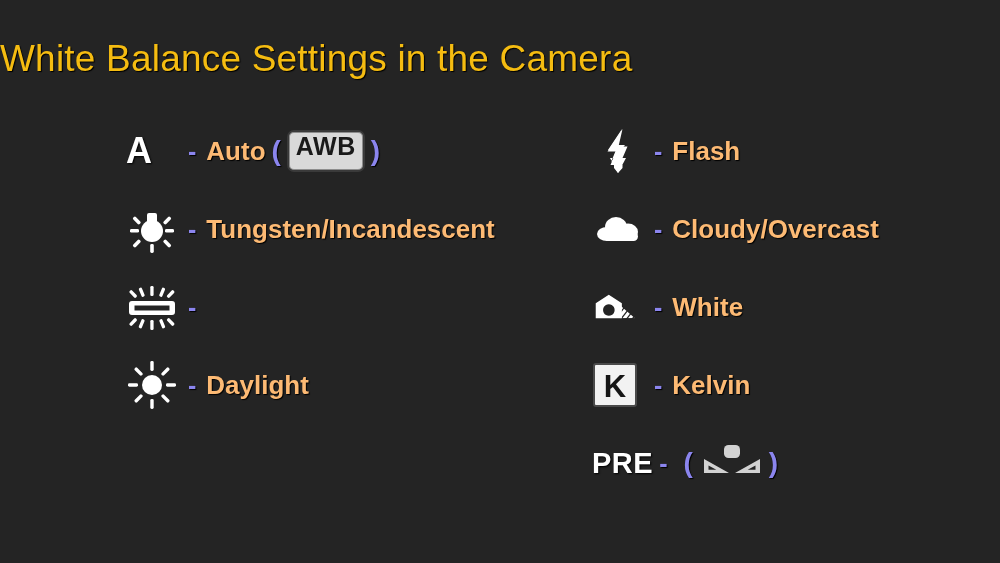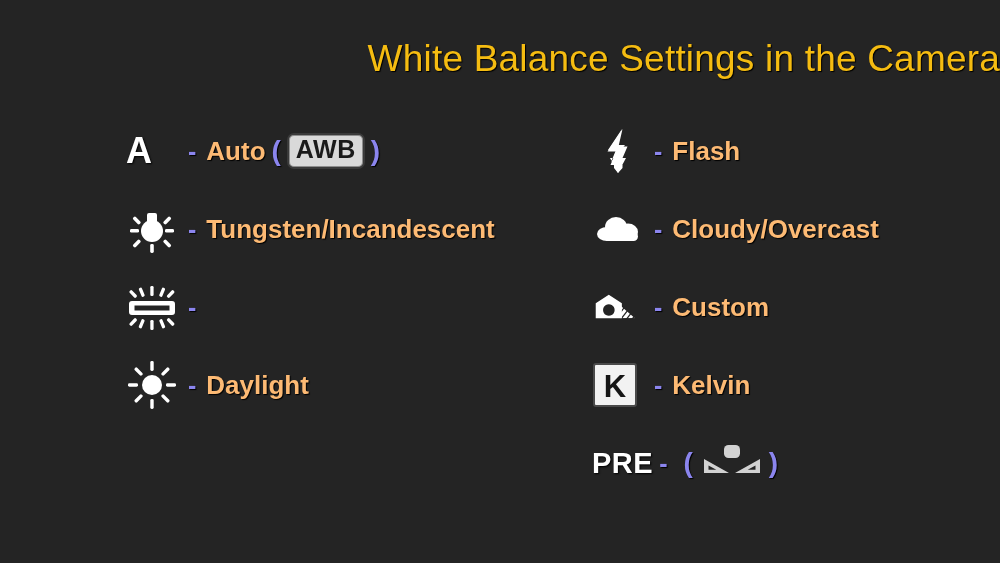--- a/index.html
+++ b/index.html
@@ -21,21 +21,21 @@
     height: 563px;
     background: #242424;
   }
 
   
   .title {
     position: absolute;
     top: 38px;
     left: 0;
     width: 1000px;
-    text-align: right;
+    text-align: left;
     color: #f5bc11;
     font-size: 37px;
     font-weight: 400;
     letter-spacing: 0.2px;
     text-shadow: 1px 1px 1px #000;
     white-space: nowrap;
   }
 
   
   .col {
@@ -104,21 +104,21 @@
 
   
   .awb-badge {
     display: inline-flex;
     align-items: center;
     justify-content: center;
     background: #d9d9d9;
     color: #1a1a1a;
     border: 2px solid #3a3a3a;
     border-radius: 7px;
-    padding: 1px 7px 3px 7px;
+    padding: 1px 7px 10px 7px;
     font-size: 25px;
     font-weight: bold;
     letter-spacing: 0.5px;
     line-height: 1.1;
     box-shadow: 0 0 0 1px #8d8d8d inset;
   }
 
   .pre-wrap { display: flex; align-items: center; margin-left: 2px; }
 
   svg { display: block; }
@@ -258,21 +258,21 @@
           <g clip-path="url(#shadeClip)" fill="#ffffff">
             <rect x="25" y="18" width="3.4" height="30" transform="rotate(38 27 33)"></rect>
             <rect x="31" y="18" width="3.4" height="30" transform="rotate(38 33 33)"></rect>
             <rect x="37" y="18" width="3.4" height="30" transform="rotate(38 39 33)"></rect>
             <rect x="43" y="18" width="3.4" height="30" transform="rotate(38 45 33)"></rect>
             <rect x="49" y="18" width="3.4" height="30" transform="rotate(38 51 33)"></rect>
           </g>
         </svg>
       </div>
       <span class="dash">-</span>
-      <span class="label">Custom</span>
+      <span class="label">White</span>
     </div>
 
     <div class="row">
       <div class="icon-cell">
         <svg width="46" height="46" viewBox="0 0 46 46" aria-hidden="true">
           <rect x="2" y="2" width="42" height="42" rx="2" fill="#f2f2f2" stroke="#4a4a4a" stroke-width="2"></rect>
           <text x="23" y="35" font-family="Liberation Sans, sans-serif" font-size="31" font-weight="bold" fill="#161616" text-anchor="middle">K</text>
         </svg>
       </div>
       <span class="dash">-</span>

